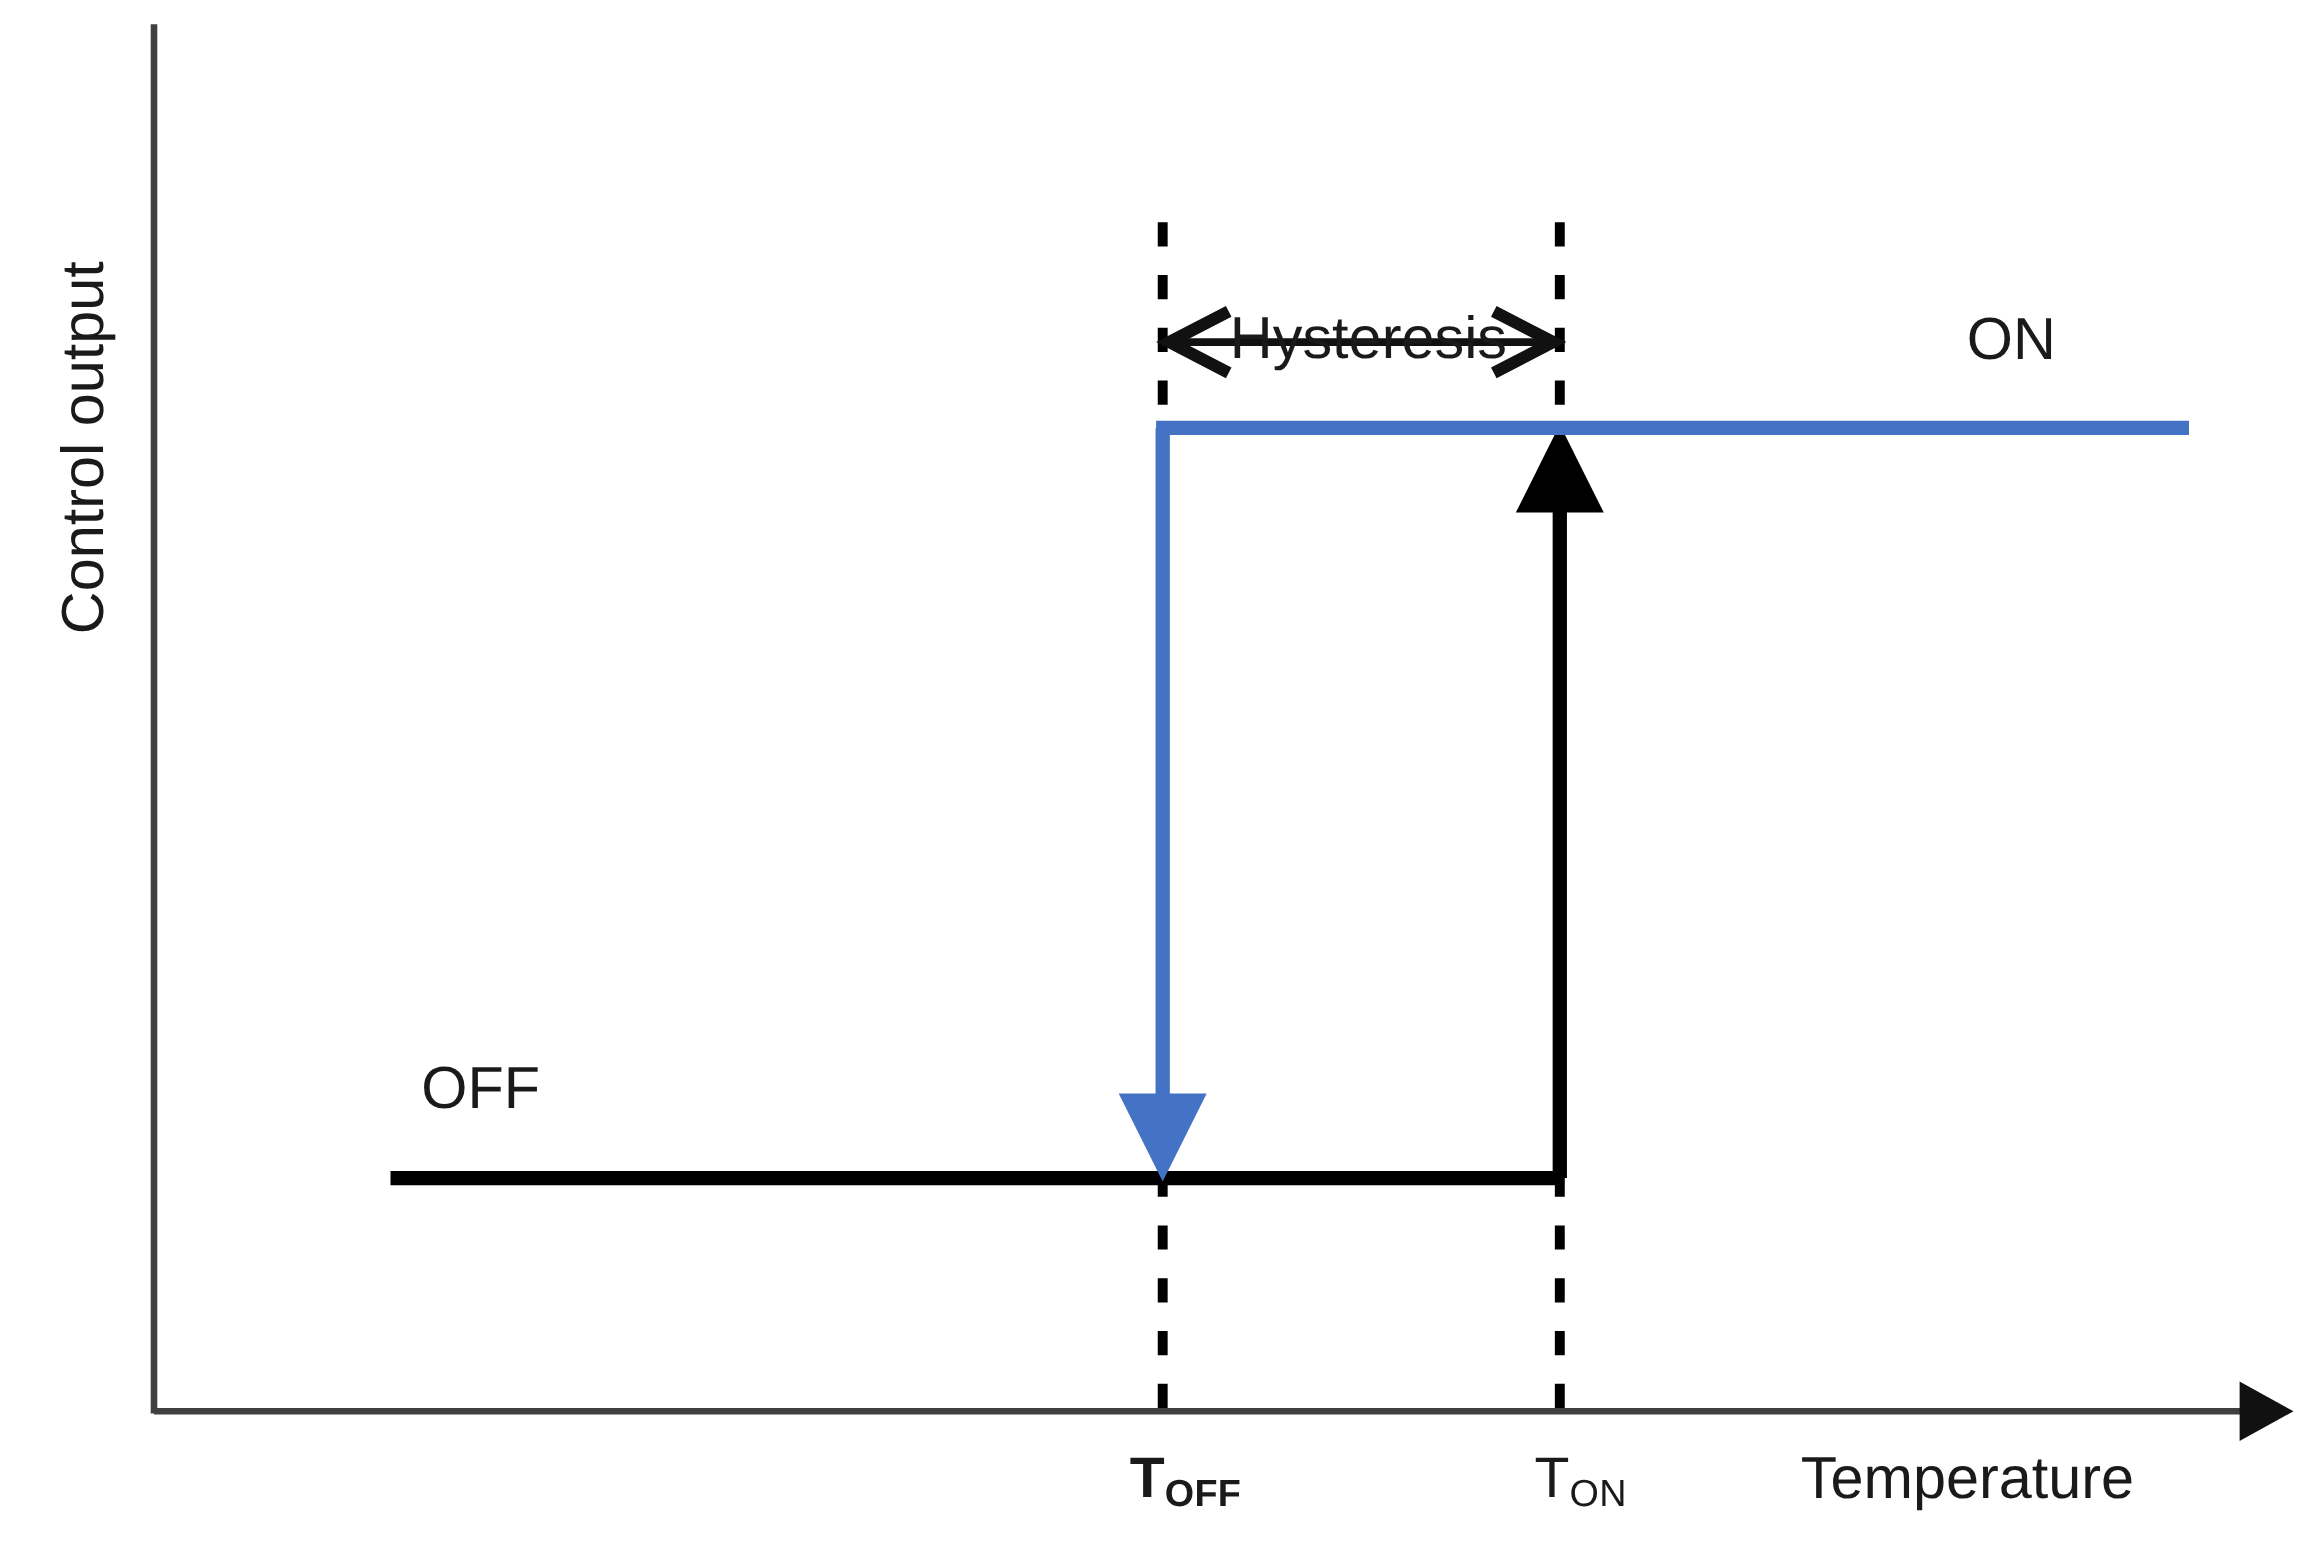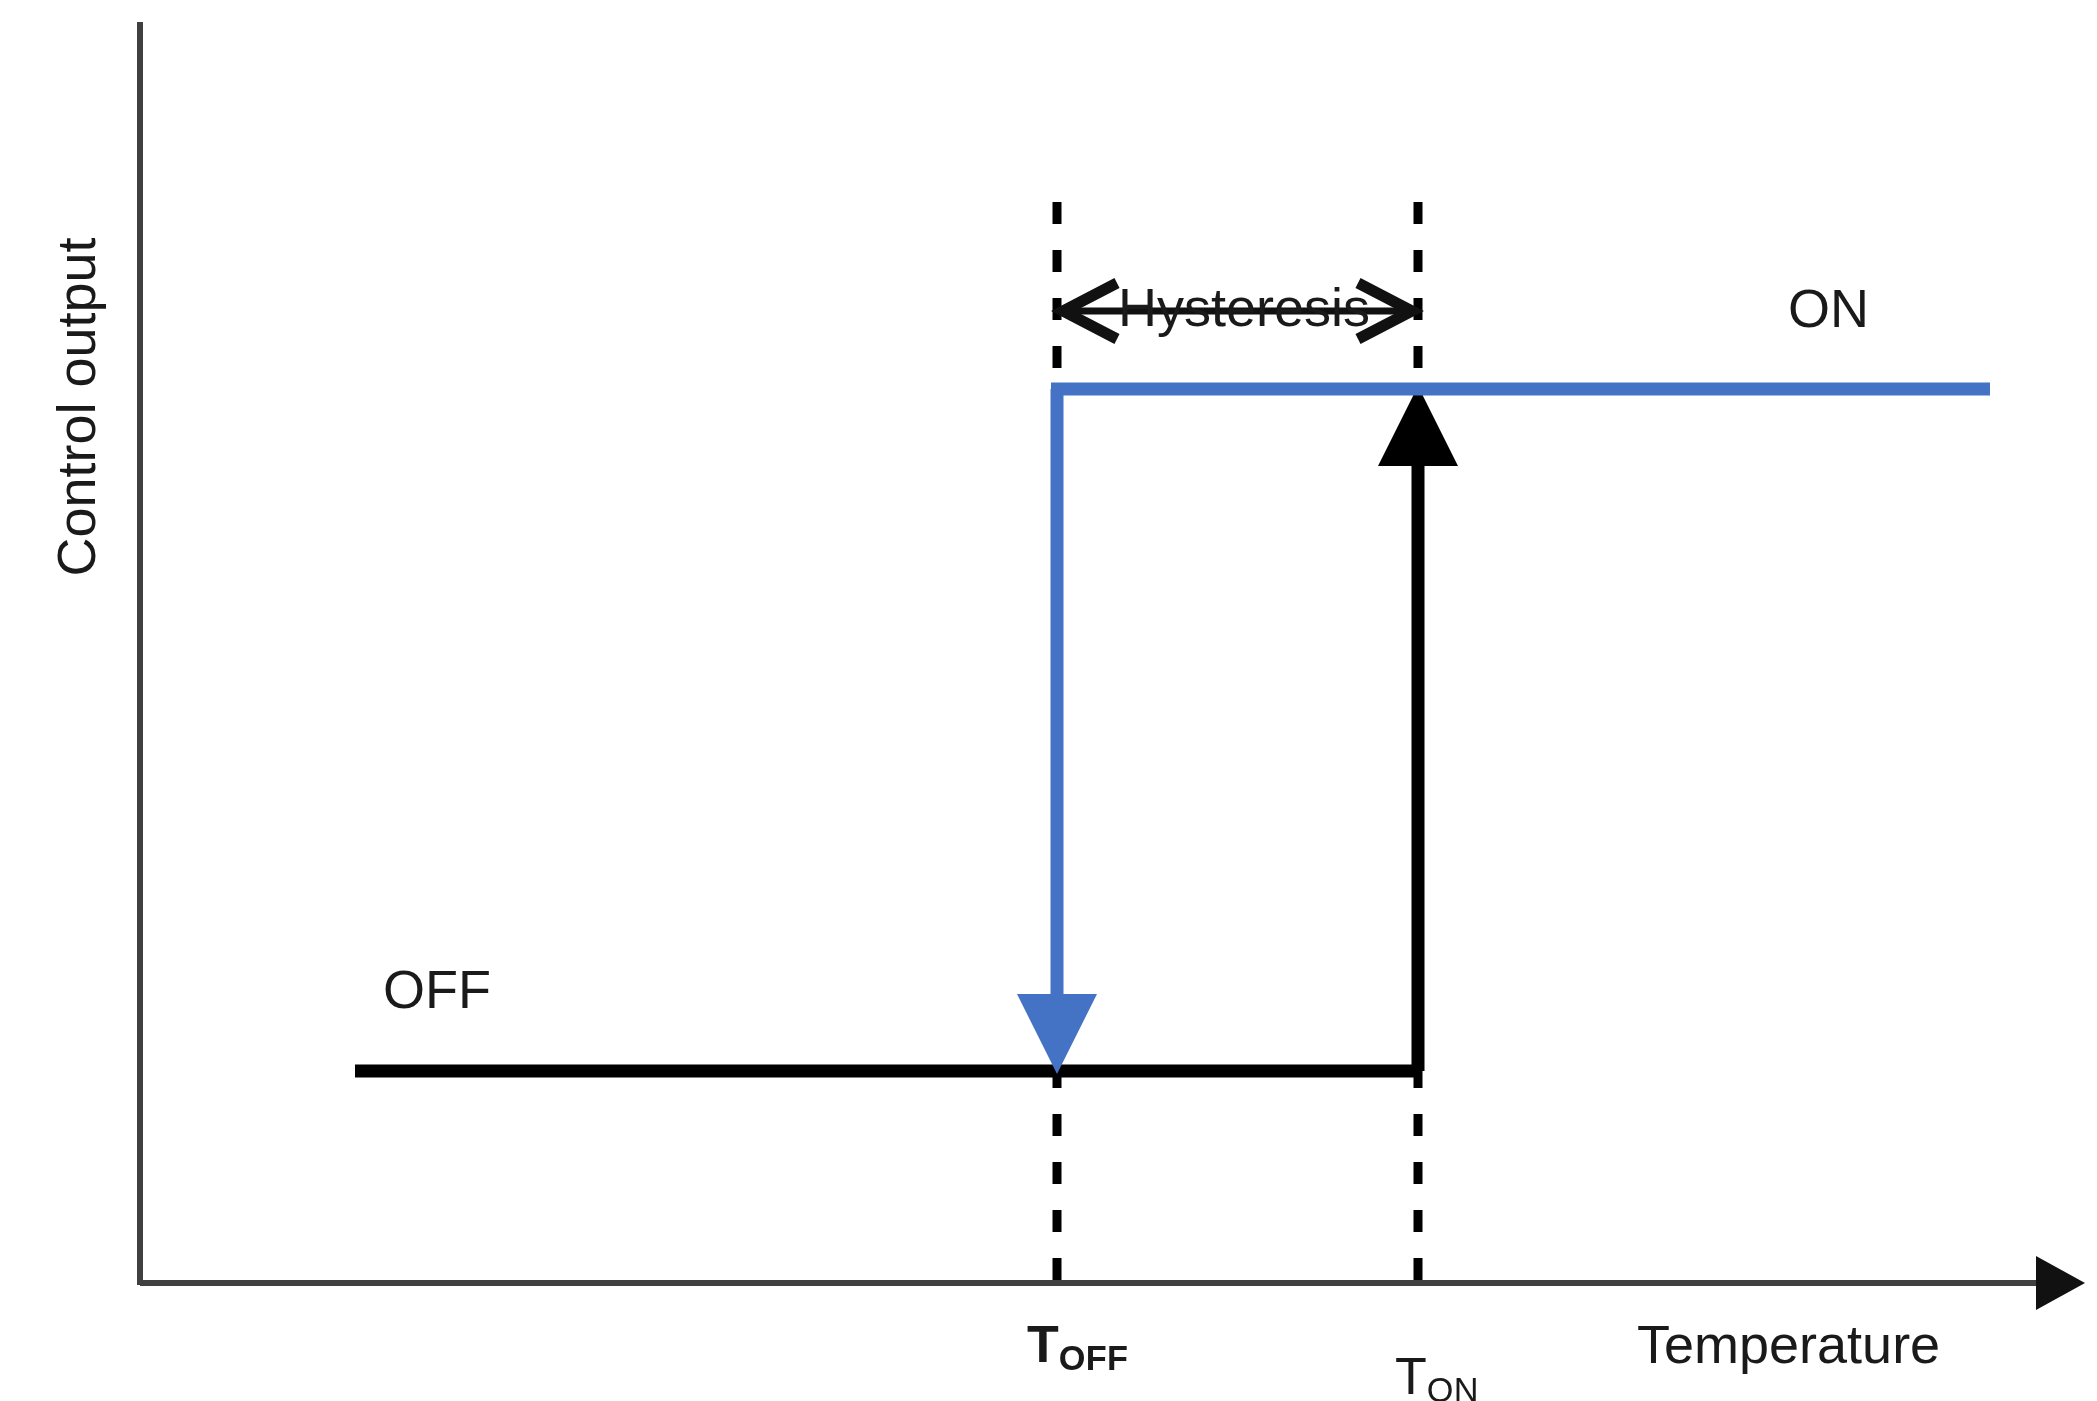--- a/index.html
+++ b/index.html
@@ -63,21 +63,20 @@
   #tick-toff {
     left: 1027px;
     top: 1318px;
     font-size: 52px;
     font-weight: bold;
   }
   #tick-ton {
     left: 1395px;
     top: 1318px;
     font-size: 52px;
-    margin-top: 32px;
   }
   .sub {
     font-size: 0.66em;
     vertical-align: baseline;
     position: relative;
     top: 0.22em;
     letter-spacing: 0.01em;
   }
 </style>
 </head>

